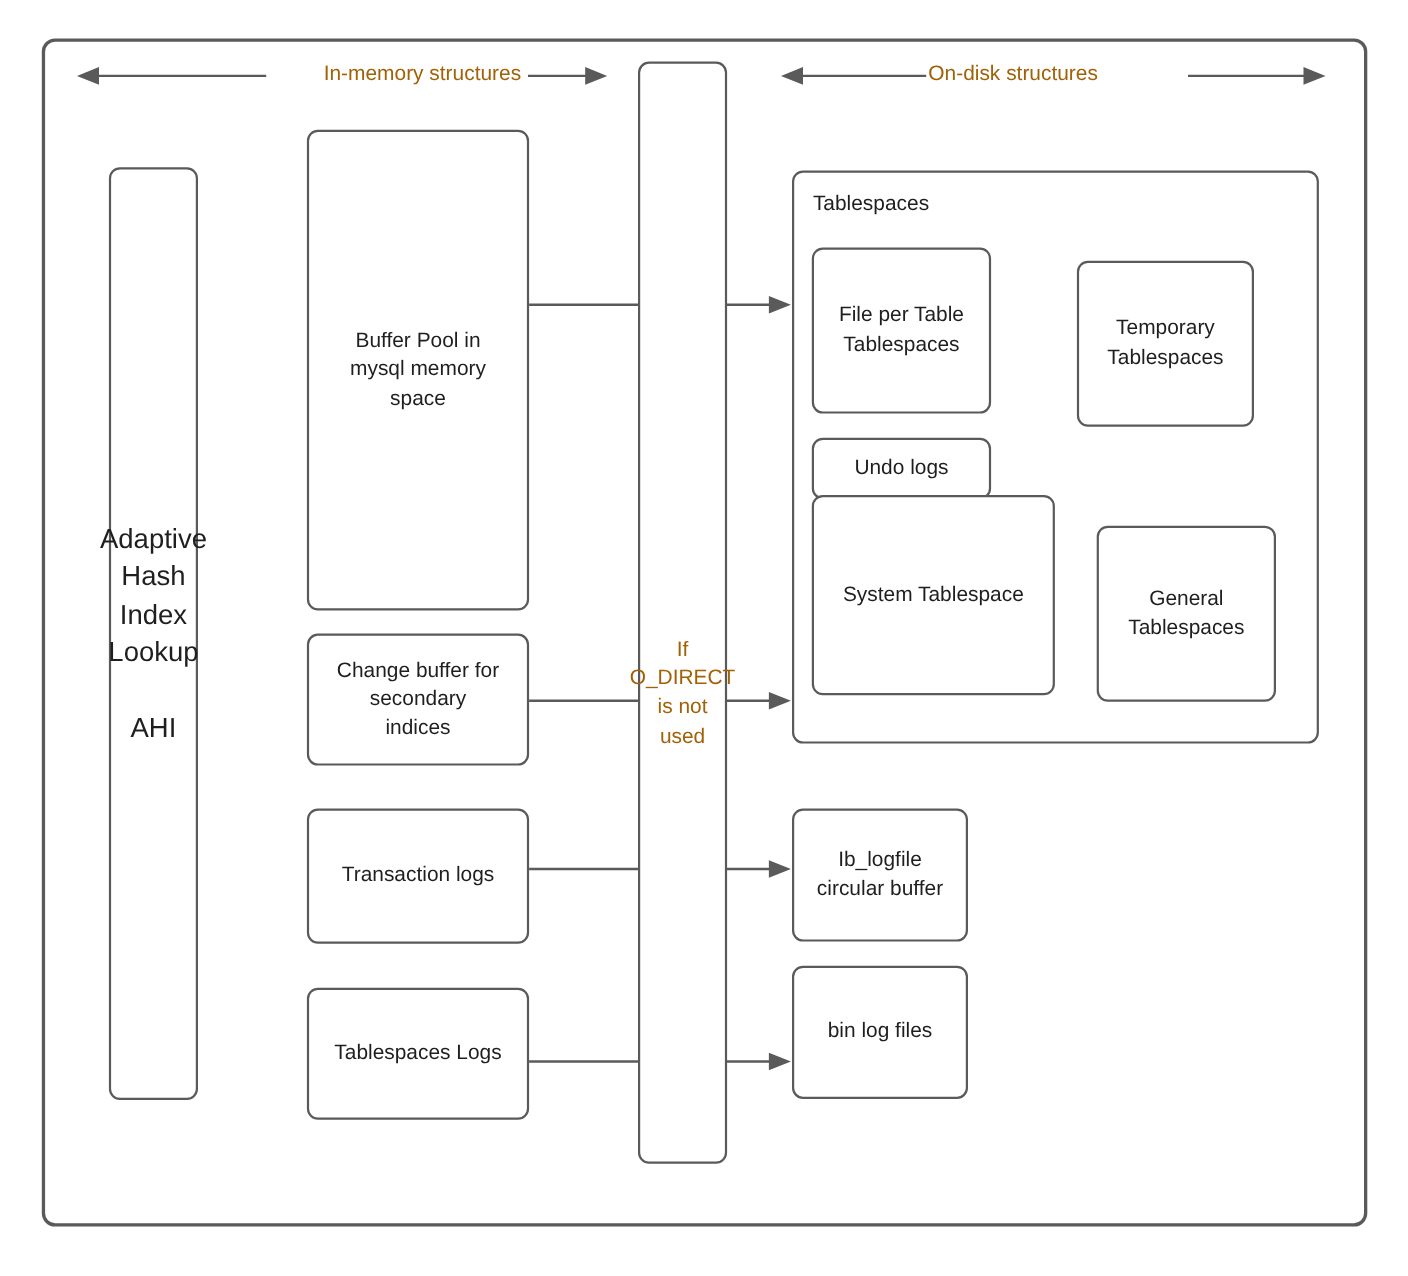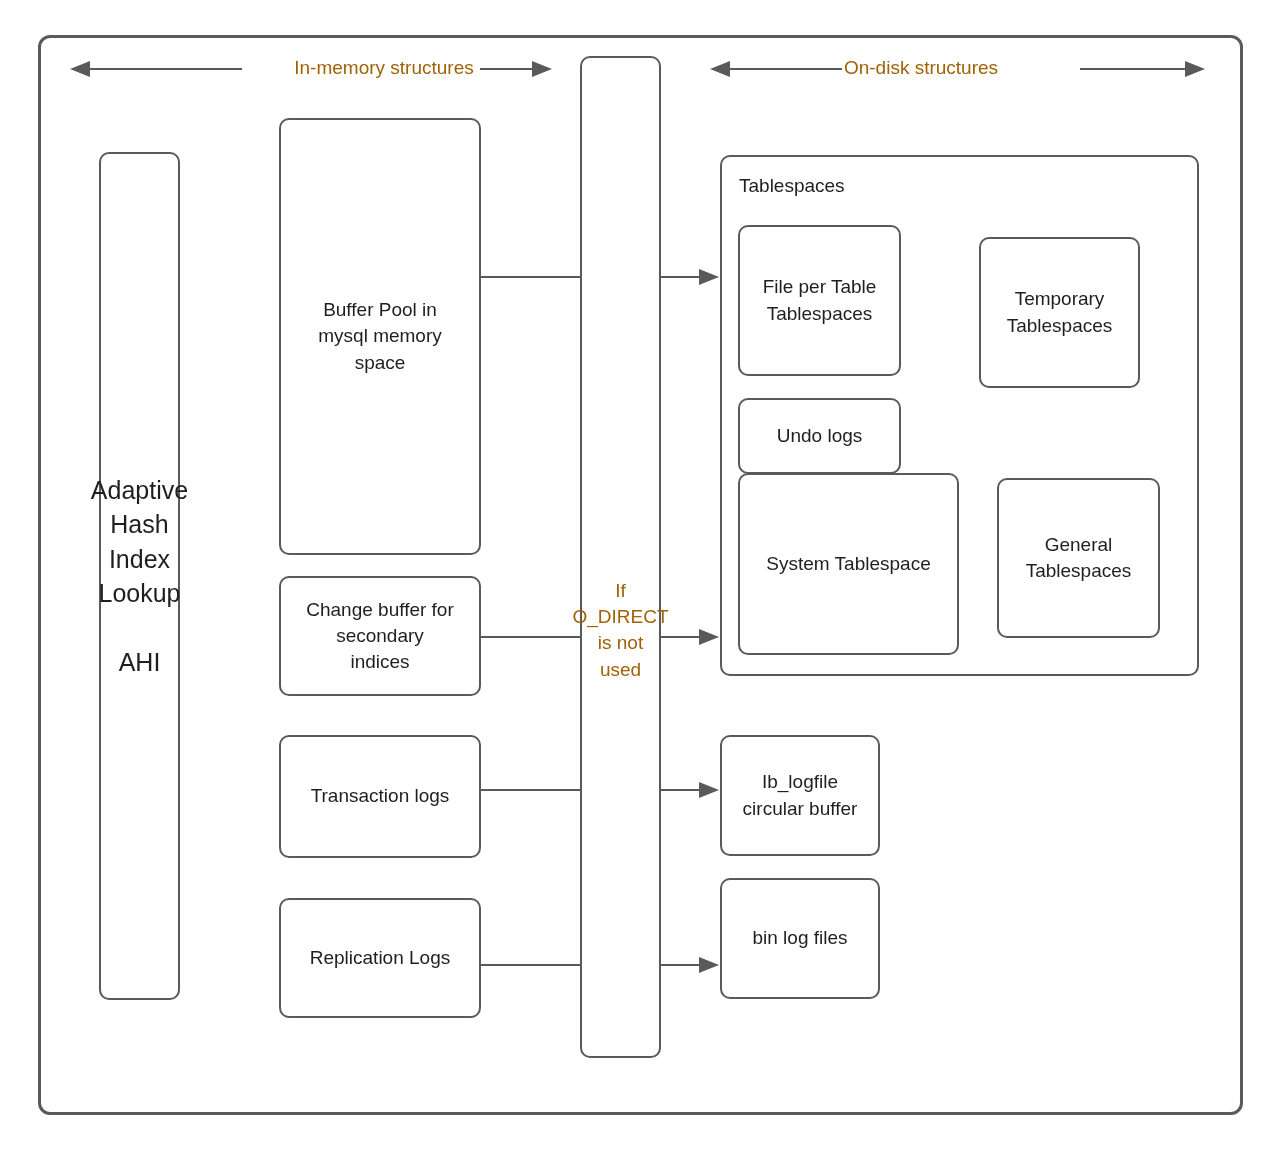--- a/index.html
+++ b/index.html
@@ -129,40 +129,40 @@
   <div class="box" style="left:279px; top:118px; width:202px; height:437px;">Buffer Pool in
 mysql memory
 space</div>
 
   <div class="box" style="left:279px; top:576px; width:202px; height:120px;">Change buffer for
 secondary
 indices</div>
 
   <div class="box" style="left:279px; top:735px; width:202px; height:123px;">Transaction logs</div>
 
-  <div class="box" style="left:279px; top:898px; width:202px; height:120px;">Replication Logs</div>
+  <div class="box" style="left:279px; top:898px; width:202px; height:120px;">Tablespaces Logs</div>
 
   <div class="box" style="left:580px; top:56px; width:81px; height:1002px;"></div>
   <div class="hdr overflow-text" style="left:560px; top:578px; width:121px; line-height:1.38; white-space:pre-line;">If
 O_DIRECT
 is not
 used</div>
 
   <div class="box group" style="left:720px; top:155px; width:479px; height:521px;"></div>
   <div class="group-title" style="left:739px; top:175px;">Tablespaces</div>
 
   <div class="box" style="left:738px; top:225px; width:163px; height:151px;">File per Table
 Tablespaces</div>
 
   <div class="box" style="left:979px; top:225px; width:161px; height:151px;margin-top:12px;">Temporary
 Tablespaces</div>
 
-  <div class="box" style="left:738px; top:398px; width:163px; height:76px;">Undo logs</div>
+  <div class="box" style="left:738px; top:398px; width:163px; height:56px;">Undo logs</div>
 
-  <div class="box" style="left:738px; top:473px; width:221px; height:182px;">System Tablespace</div>
+  <div class="box" style="left:738px; top:450px; width:221px; height:182px;">System Tablespace</div>
 
   <div class="box" style="left:997px; top:478px; width:163px; height:160px;">General
 Tablespaces</div>
 
   <div class="box" style="left:720px; top:735px; width:160px; height:121px;">Ib_logfile
 circular buffer</div>
 
   <div class="box" style="left:720px; top:878px; width:160px; height:121px;">bin log files</div>
 
 </div>

